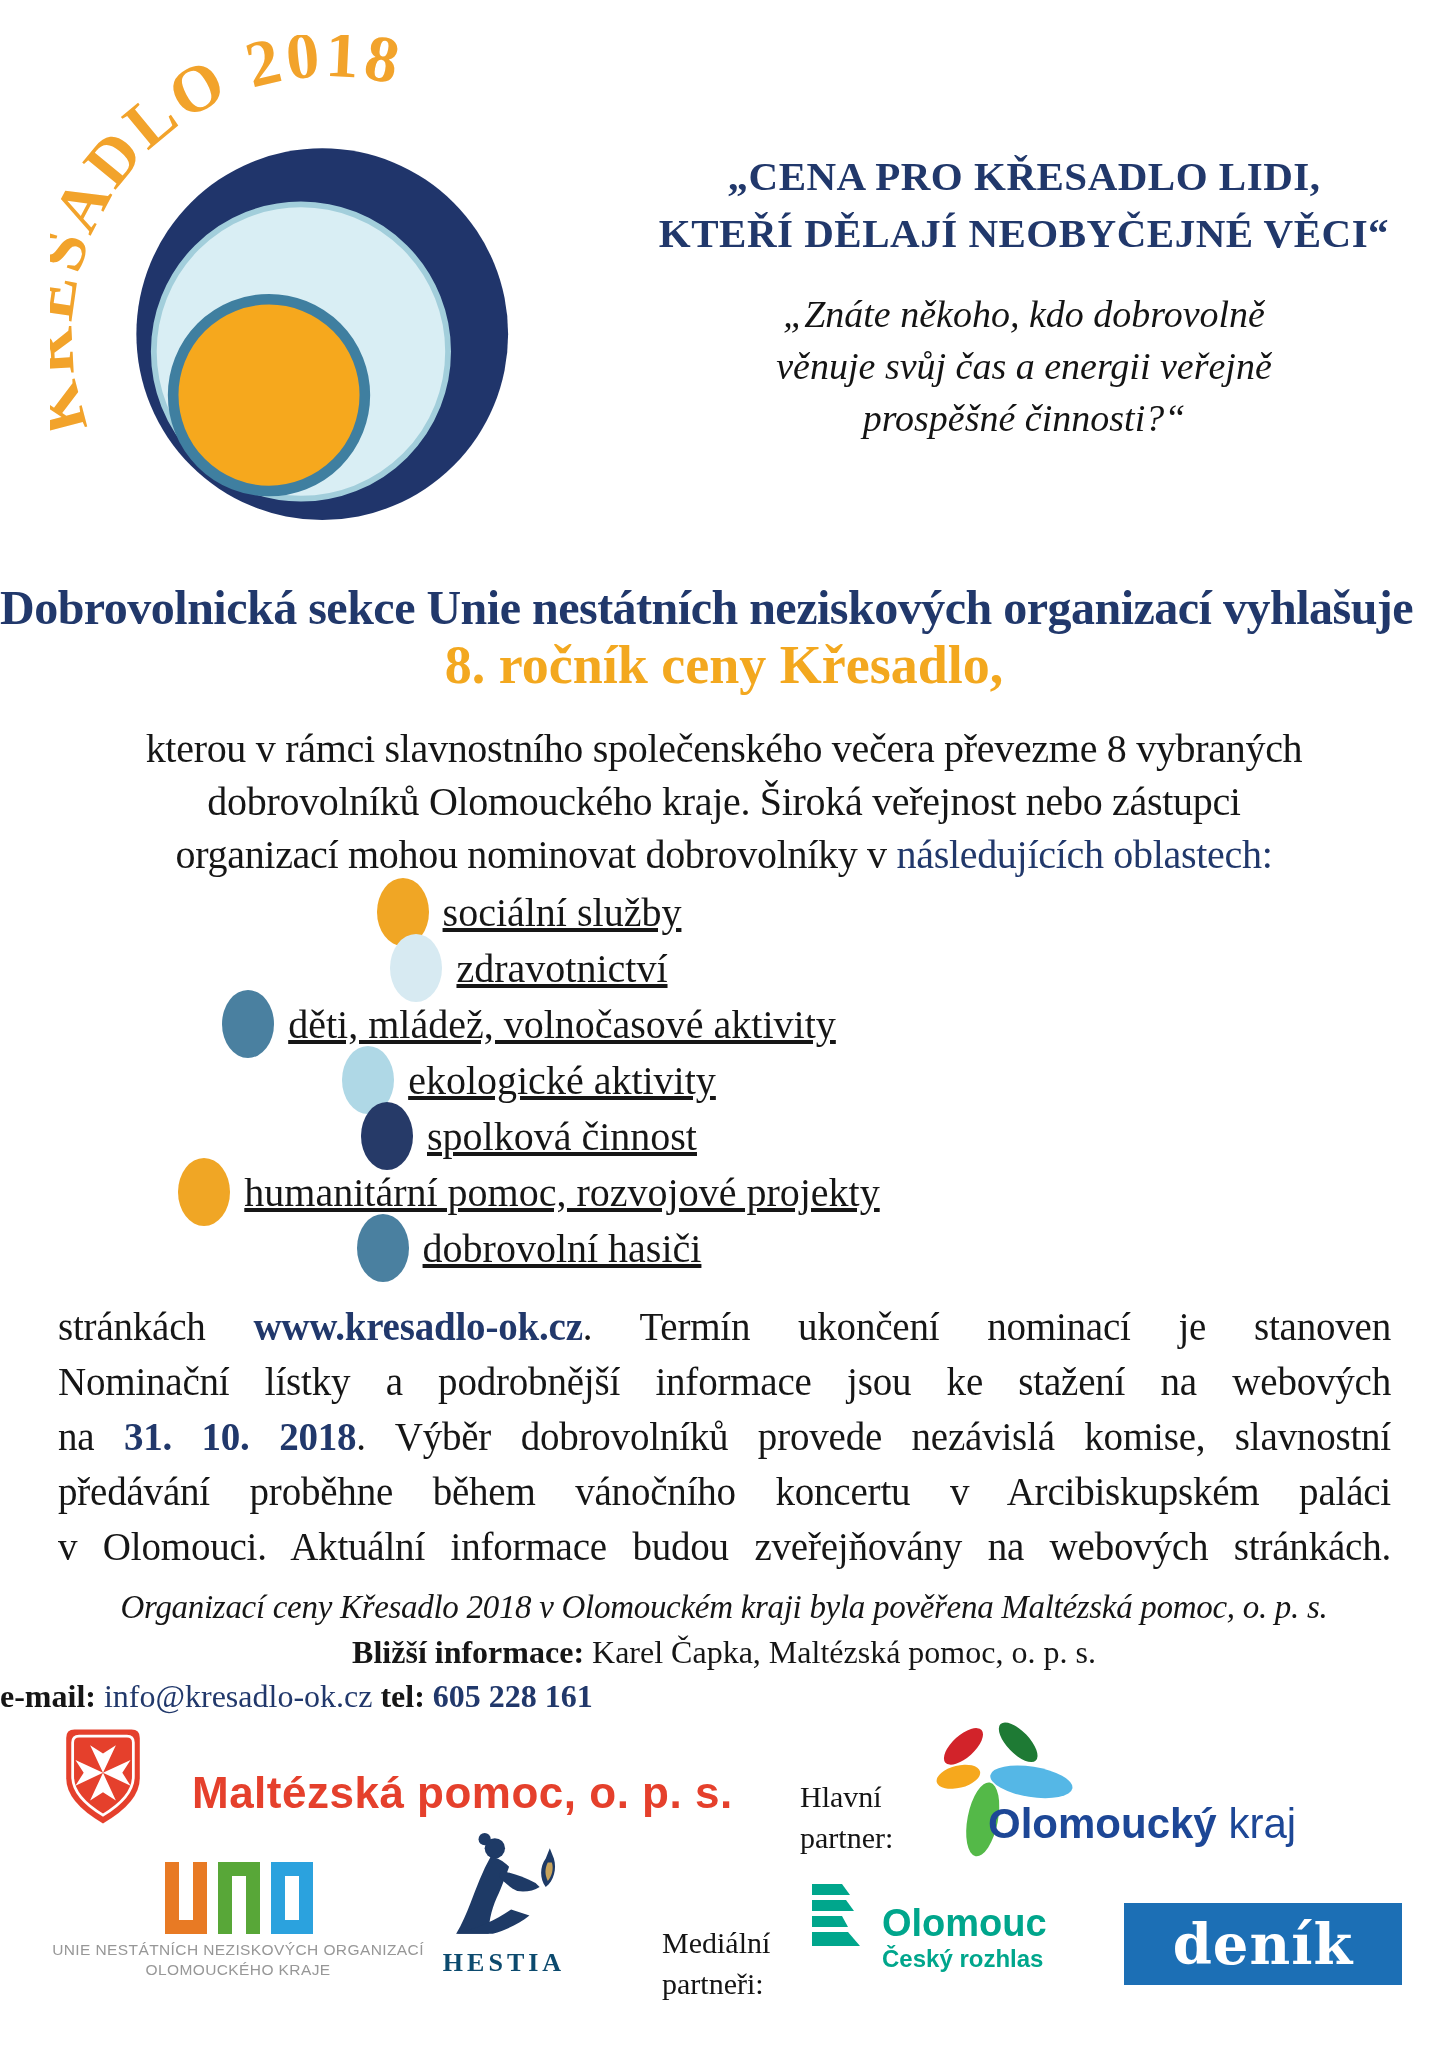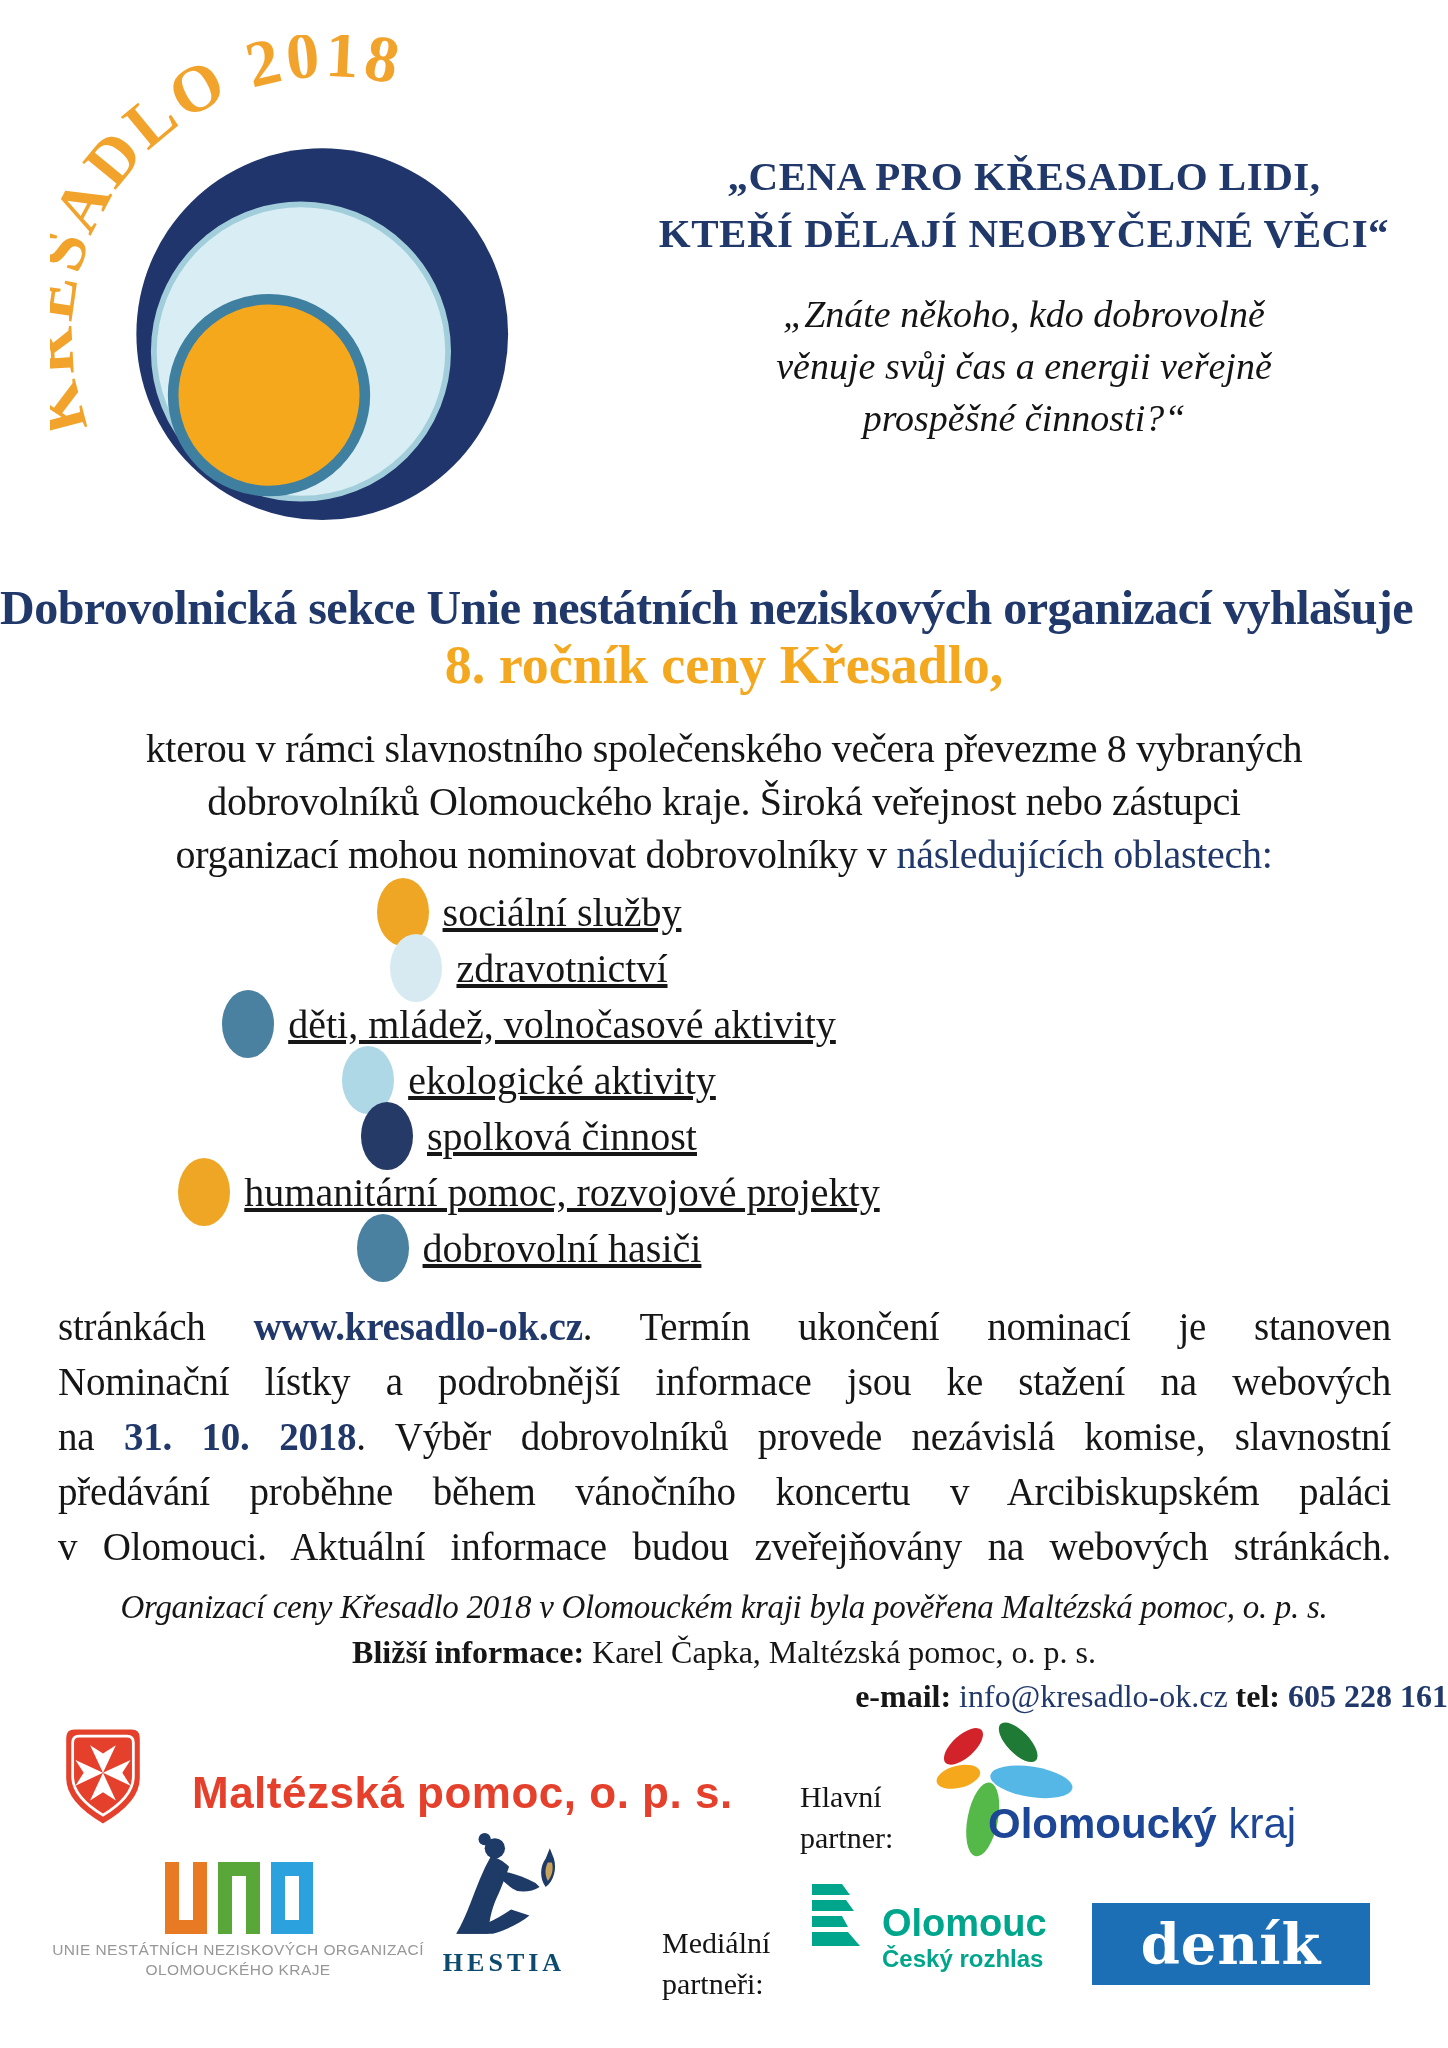--- a/index.html
+++ b/index.html
@@ -30,21 +30,21 @@
   .categories{left:0;top:884px;width:1058px;text-decoration:underline;}
   .cat-row{height:56px;display:flex;align-items:center;justify-content:center;font-size:40px;}
   .cat-dot{display:inline-block;width:52px;height:68px;border-radius:50%;margin-right:14px;flex:0 0 auto;}
 
   
   .info{left:58px;top:1299px;width:1333px;font-size:39px;line-height:55px;letter-spacing:-0.2px;}
   .info .tline{text-align:justify;text-align-last:justify;}
 
   .org-note{left:0;top:1589px;width:100%;text-align:center;font-style:italic;font-size:33px;letter-spacing:-0.3px;}
   .contact-line{left:0;top:1634px;width:100%;text-align:center;font-size:32px;}
-  .email-line{left:0;top:1678px;width:100%;text-align:right;font-size:32px;}
+  .email-line{left:0;top:1678px;width:100%;text-align:left;font-size:32px;}
 
   
   .maltese-shield{left:57px;top:1725px;width:92px;height:103px;}
   .maltese-name{left:192px;top:1768px;font-family:"Liberation Sans","DejaVu Sans",sans-serif;
     font-weight:bold;font-size:44px;color:#E5402C;letter-spacing:0.5px;}
   .partner-label{font-size:30px;line-height:41px;color:#141414;}
   .hlavni-label{left:800px;top:1776px;}
   .medialni-label{left:662px;top:1922px;}
   .kraj-logo{left:933px;top:1718px;width:142px;height:152px;}
   .kraj-name{left:988px;top:1800px;font-family:"Liberation Sans","DejaVu Sans",sans-serif;
@@ -54,21 +54,21 @@
   .uno-caption{left:12px;top:1940px;width:452px;text-align:center;
     font-family:"Liberation Sans","DejaVu Sans",sans-serif;font-size:15.5px;line-height:20px;
     color:#979797;letter-spacing:0.4px;}
   .hestia-logo{left:448px;top:1830px;width:112px;height:114px;}
   .hestia-label{left:434px;top:1948px;width:140px;text-align:center;font-weight:bold;
     font-size:26px;letter-spacing:4px;color:#BFA063;}
   .rozhlas-bars{left:812px;top:1884px;width:54px;height:68px;}
   .rozhlas-text{left:882px;top:1902px;font-family:"Liberation Sans","DejaVu Sans",sans-serif;color:#00A68C;}
   .rozhlas-title{font-weight:bold;font-size:38px;line-height:42px;}
   .rozhlas-subtitle{font-weight:bold;font-size:24px;line-height:30px;}
-  .denik{left:1092px;top:1903px;width:278px;height:82px;background:#1C6FB5;
+  .denik{left:1124px;top:1903px;width:278px;height:82px;background:#1C6FB5;
     display:flex;align-items:center;justify-content:center;}
   .denik span{color:#ffffff;font-family:"DejaVu Serif","Liberation Serif",serif;
     font-weight:bold;font-size:56px;letter-spacing:1px;}
 </style>
 </head>
 <body>
 
 <div class="page">
 
   <div class="abs" style="left:50px;top:35px;width:620px;height:515px;">

